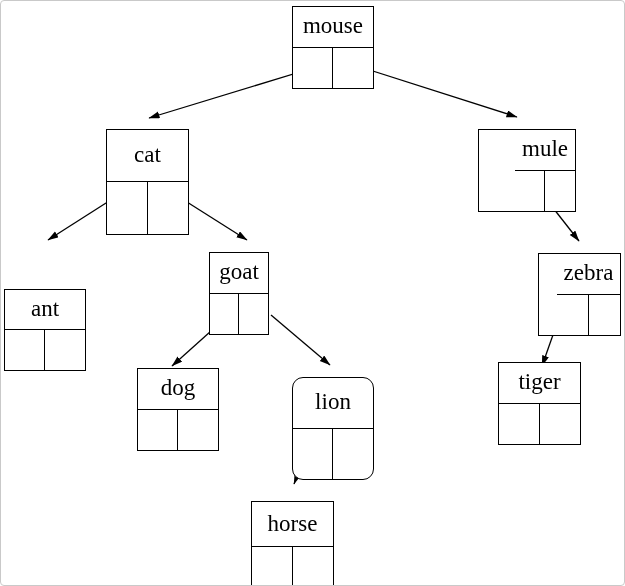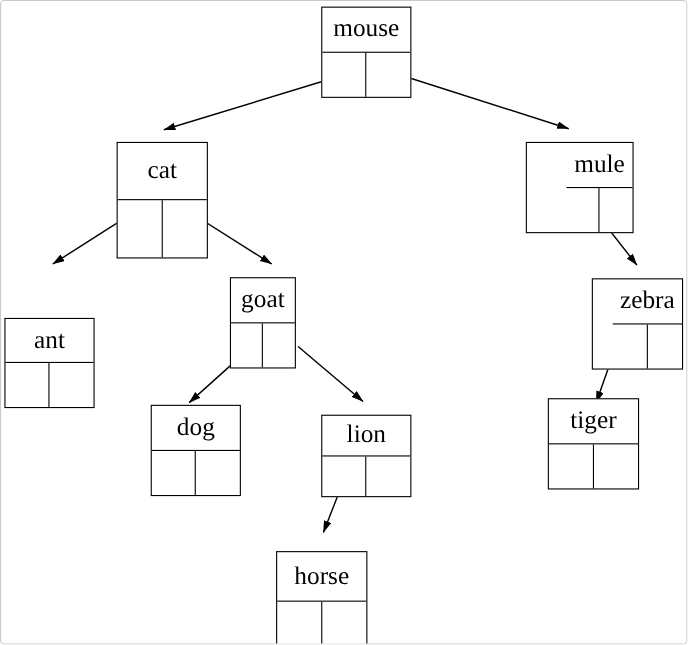--- a/index.html
+++ b/index.html
@@ -120,21 +120,21 @@
           <div class="cell-right"></div>
         </div>
       </div>
       <div class="node" style="left: 136px; top: 367px; width: 82px; height: 83px;">
         <div class="node-label">dog</div>
         <div class="node-cells">
           <div class="cell-left"></div>
           <div class="cell-right"></div>
         </div>
       </div>
-      <div class="node" style="left: 291px; top: 376px; width: 82px; height: 75px;">
+      <div class="node" style="left: 291px; top: 376px; width: 82px; height: 103px; border-radius: 11px;">
         <div class="node-label">lion</div>
         <div class="node-cells">
           <div class="cell-left"></div>
           <div class="cell-right"></div>
         </div>
       </div>
       <div class="node" style="left: 497px; top: 361px; width: 83px; height: 83px;">
         <div class="node-label">tiger</div>
         <div class="node-cells">
           <div class="cell-left"></div>

